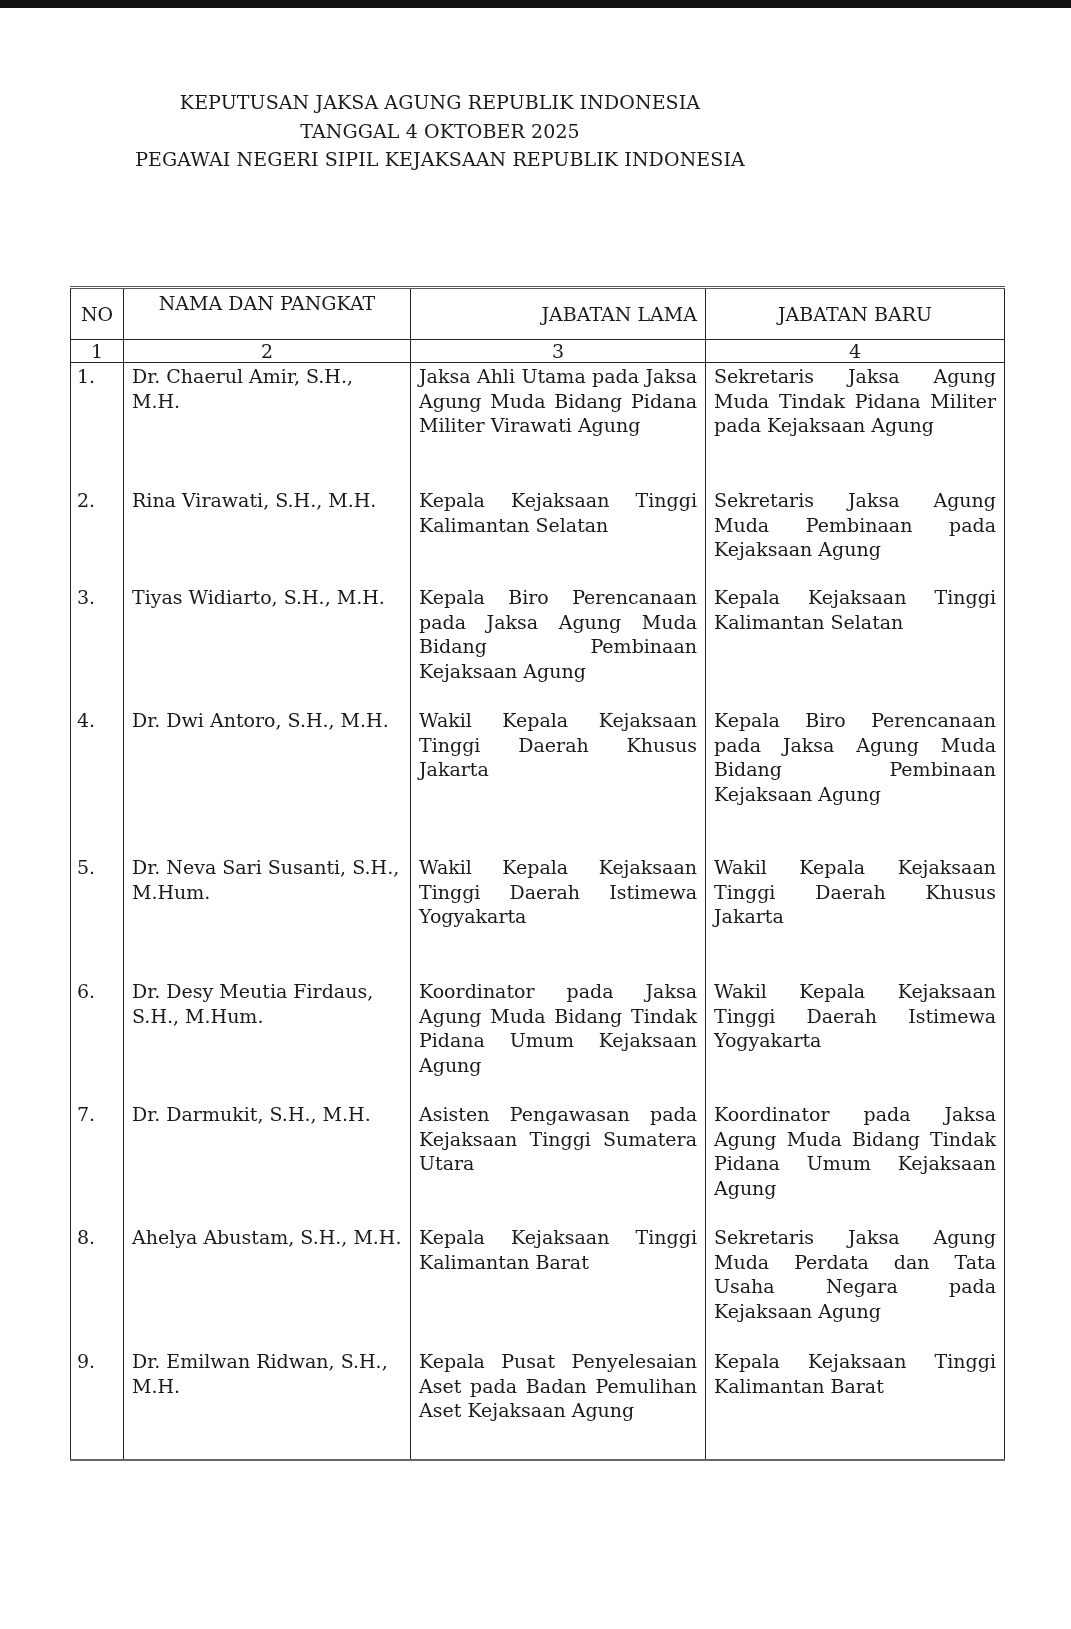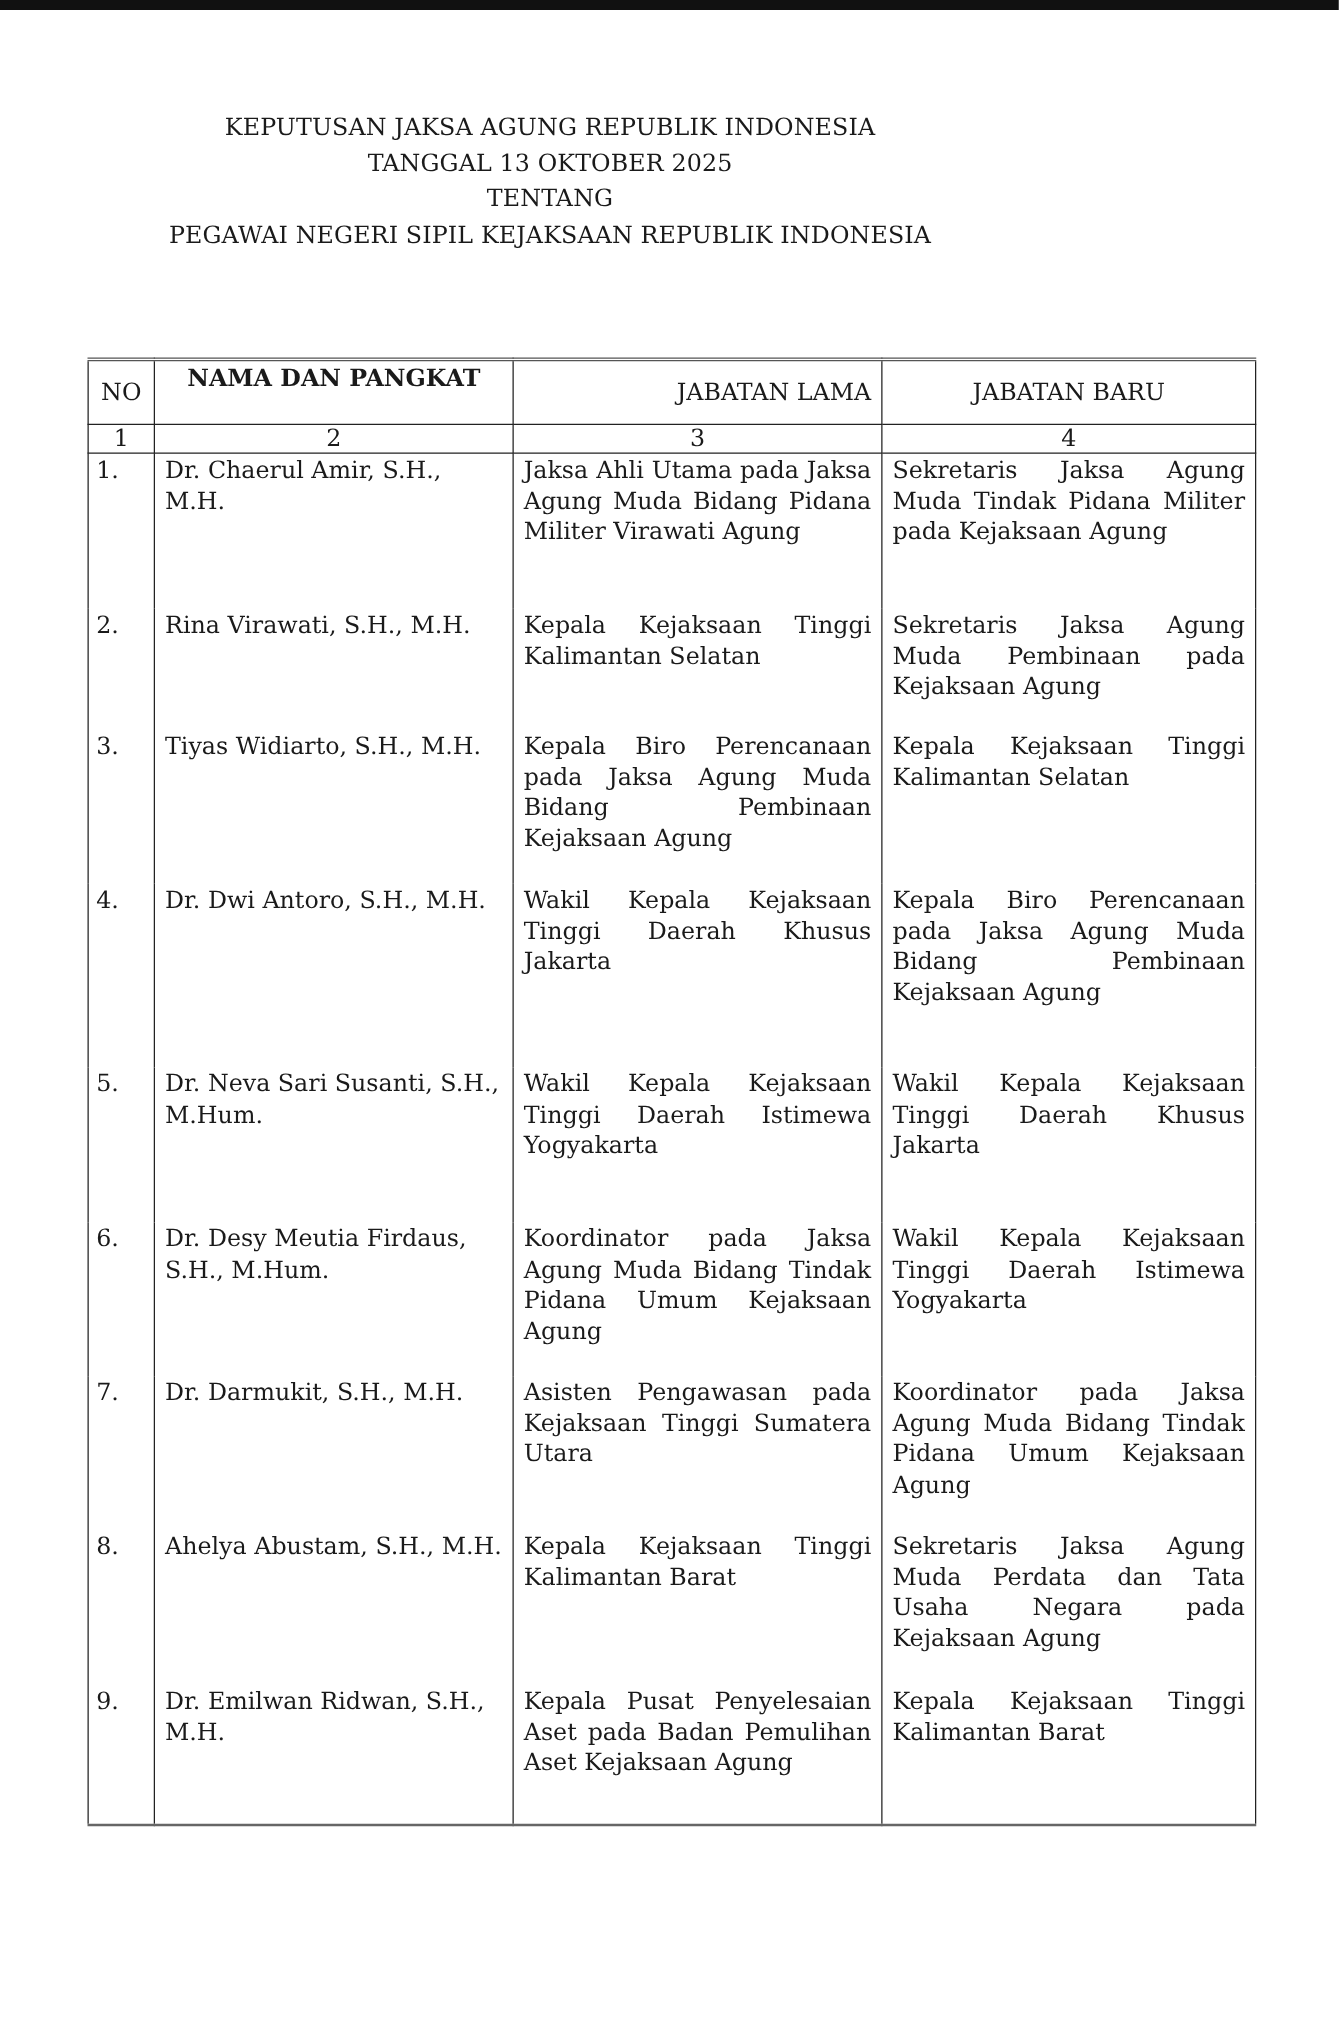--- a/index.html
+++ b/index.html
@@ -8,21 +8,21 @@
     .topbar { position: absolute; left: 0; top: 0; width: 1071px; height: 8px; background: #111; }
     .header { position: absolute; left: 0; top: 88px; width: 880px; text-align: center;
               font-size: 19px; line-height: 28.5px; letter-spacing: 0.1px; }
     .header div { white-space: nowrap; }
     table { position: absolute; left: 70px; top: 286px; width: 935px;
             border-collapse: collapse; font-size: 19px; line-height: 24.5px; }
     table.doc { border-top: 3px double #555; border-bottom: 2px solid #666; }
     td, th { border-left: 1.3px solid #222; border-right: 1.3px solid #222; padding: 0 8px; vertical-align: top; font-weight: normal; }
     th { border-bottom: 1.3px solid #222; margin-left: 40px; }
     .h-no { width: 44px; text-align: center; vertical-align: middle; padding: 0 4px; height: 50px; }
-    .h-nama { width: 270px; text-align: center; vertical-align: top; padding-top: 2px; font-weight: bold; }
+    .h-nama { width: 270px; text-align: center; vertical-align: top; padding-top: 2px; }
     .h-lama, .h-baru { text-align: center; vertical-align: middle; }
     .h-lama { width: 278px; text-align: right; }
     .num-row td { text-align: center; border-bottom: 1.3px solid #222; line-height: 22px; padding-top: 0; padding-bottom: 0; }
     .row td { padding-top: 1px; }
     .row td.no { padding-left: 6px; }
     .row td.lama, .row td.baru { text-align: justify; text-align-last: left; }
     .row td.lama { padding-left: 8px; padding-right: 8px; }
     .r1 td { height: 123px; }
     .r2 td { height: 96px; }
     .r3 td { height: 122px; }
@@ -33,22 +33,21 @@
     .r8 td { height: 123px; }
     .r9 td { height: 110px; }
   </style>
 </head>
 <body>
 
 <div class="topbar"></div>
 
 <div class="header">
   <div>KEPUTUSAN JAKSA AGUNG REPUBLIK INDONESIA</div>
-  <div>TANGGAL  13 OKTOBER 2025</div>
-  <div>TENTANG</div>
+  <div>TANGGAL  4 OKTOBER 2025</div>
   <div>PEGAWAI NEGERI SIPIL KEJAKSAAN REPUBLIK INDONESIA</div>
 </div>
 
 <table class="doc">
   <thead>
     <tr>
       <th class="h-no">NO</th>
       <th class="h-nama">NAMA DAN PANGKAT</th>
       <th class="h-lama">JABATAN LAMA</th>
       <th class="h-baru">JABATAN BARU</th>

